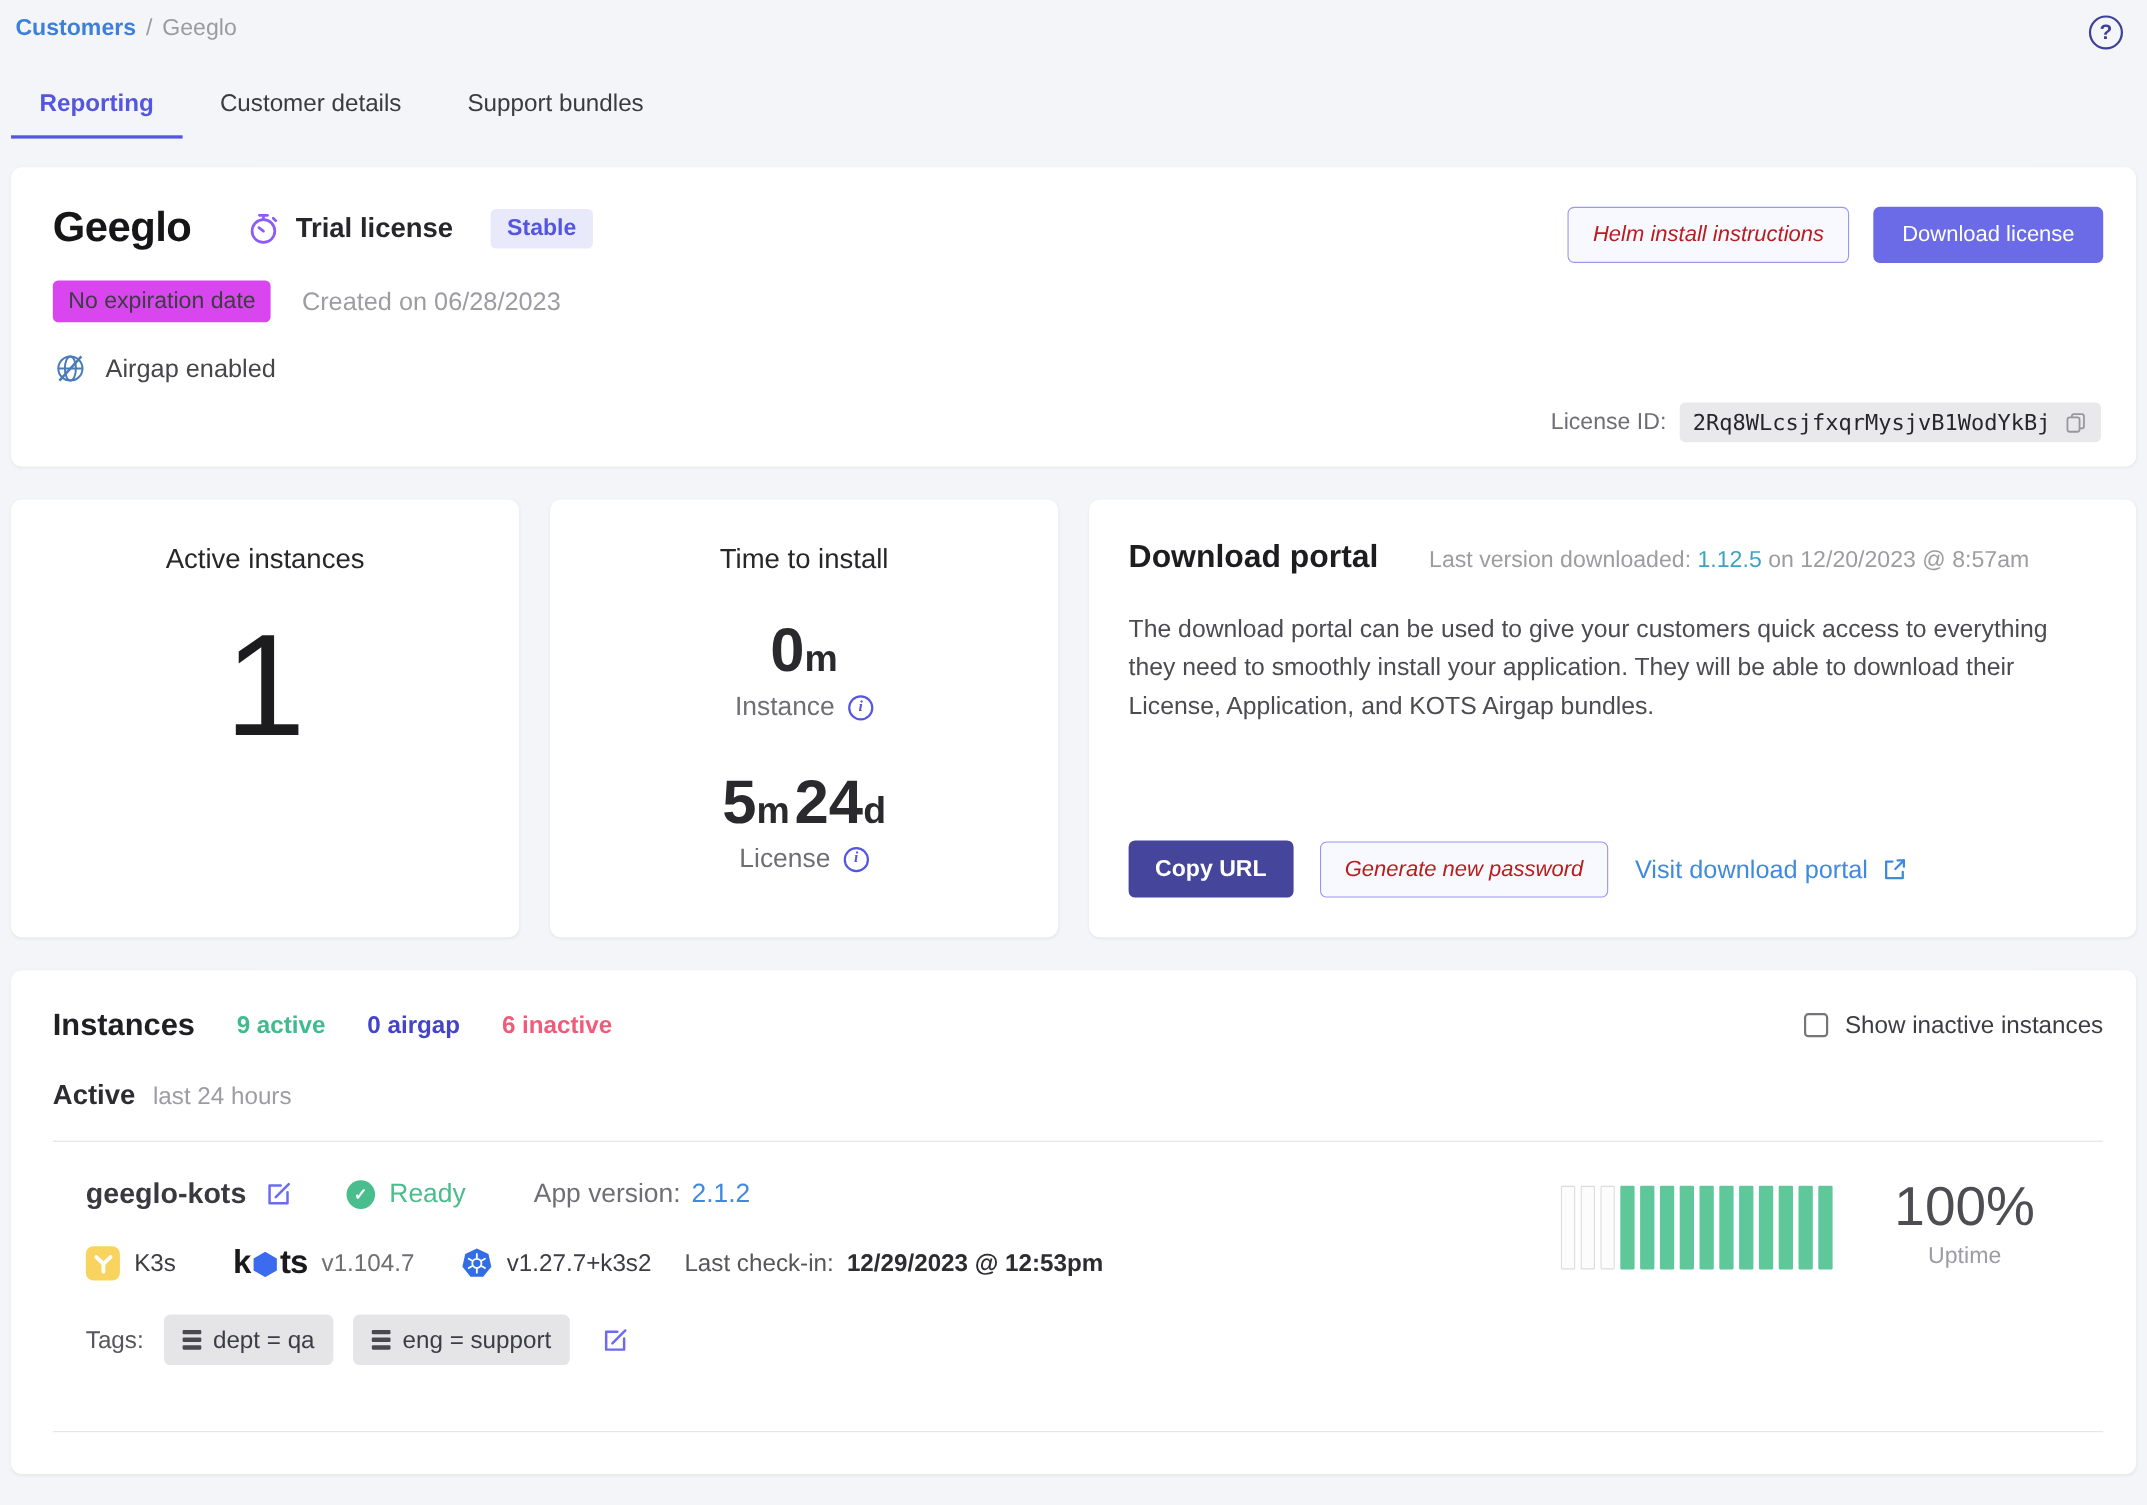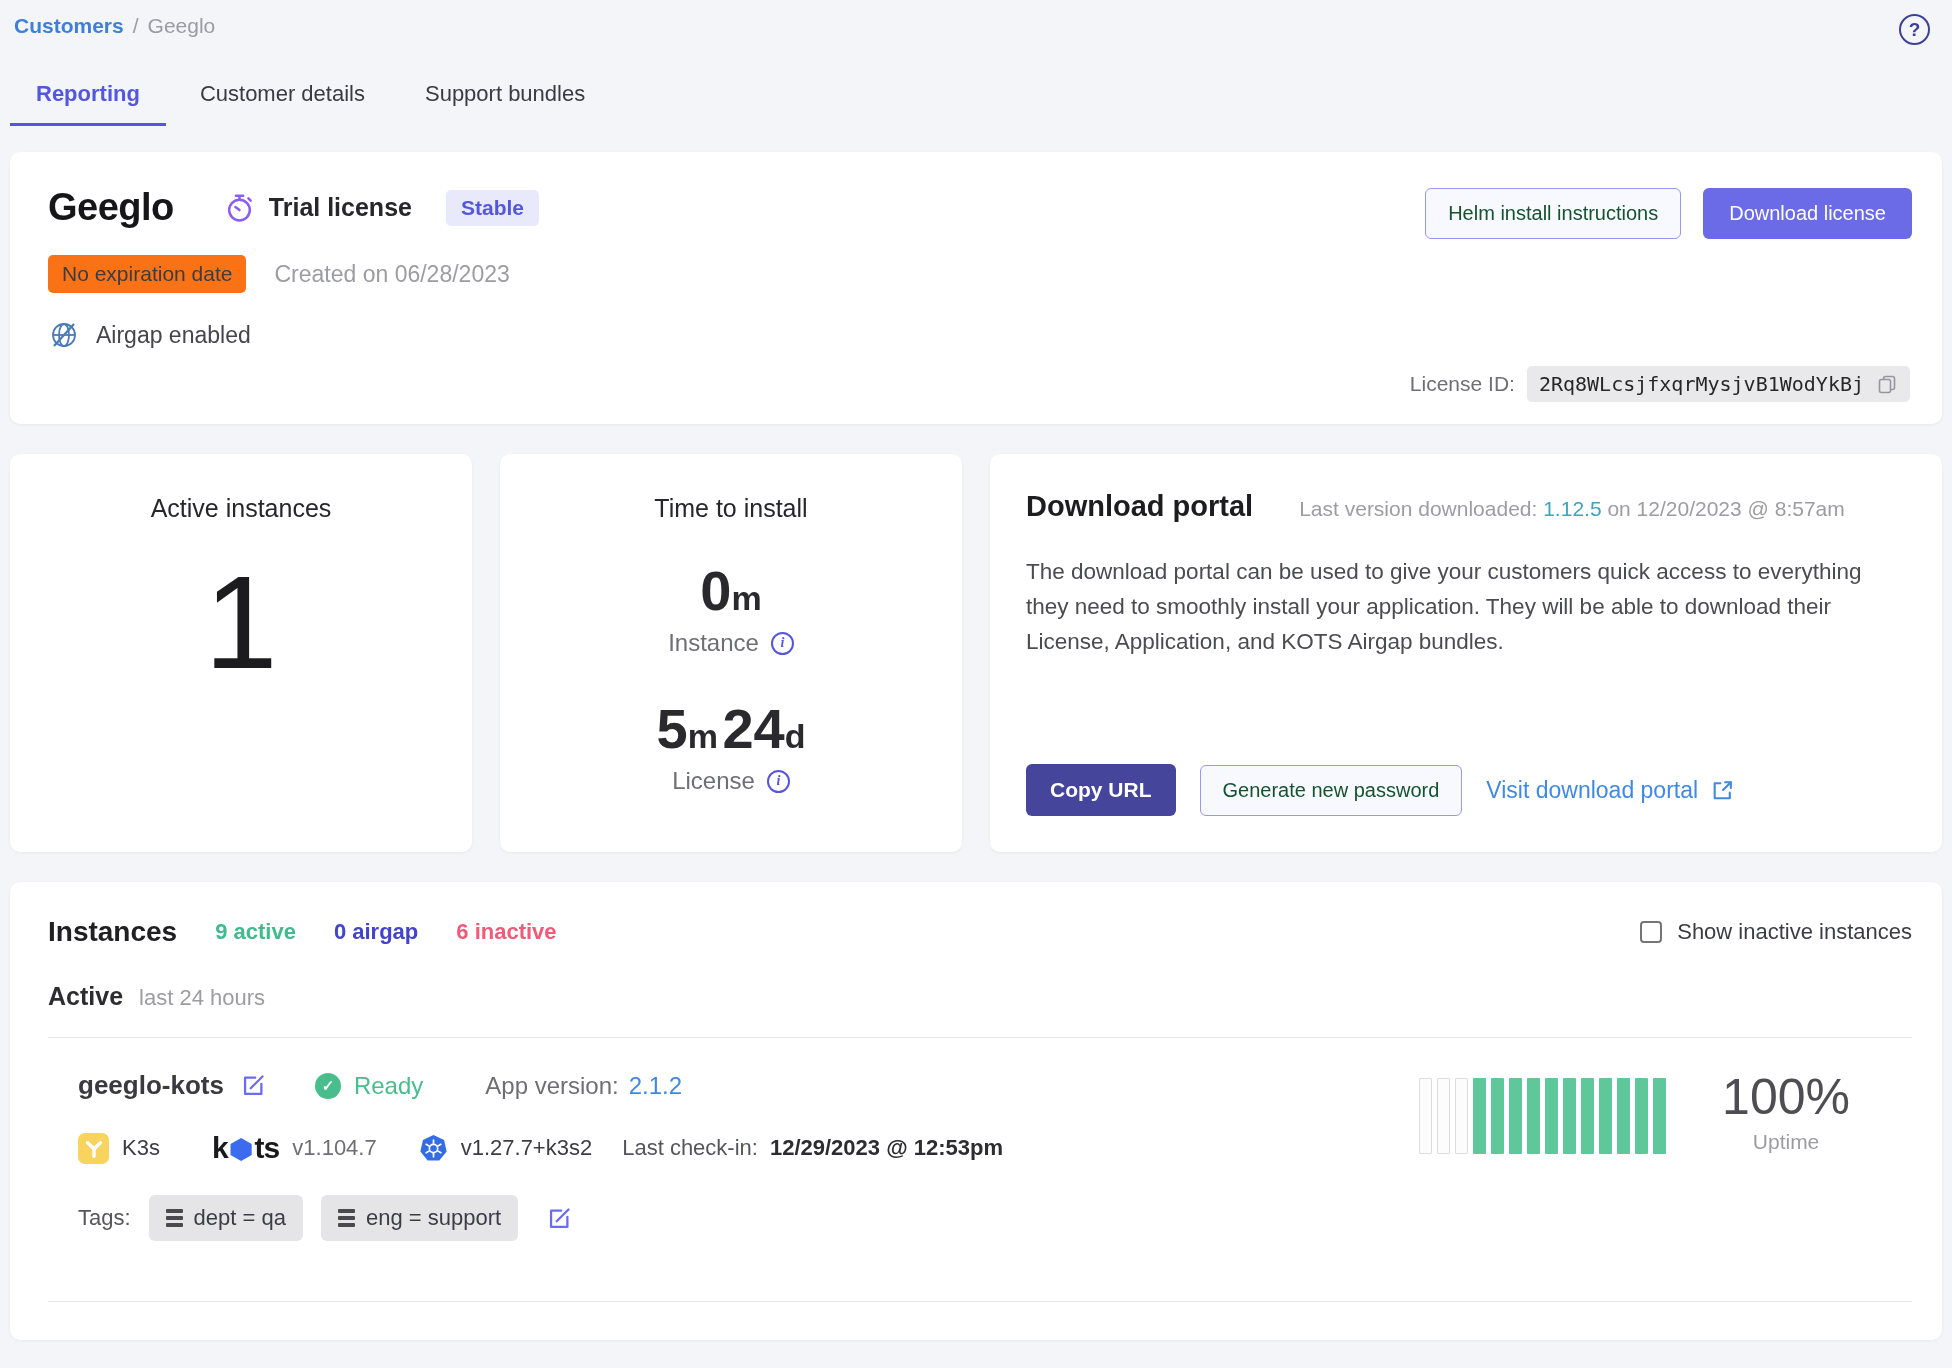--- a/index.html
+++ b/index.html
@@ -32,24 +32,24 @@
   .card { background:#fff; border-radius:10px; box-shadow:0 1px 3px rgba(40,40,70,.06); }
 
   
   .license-card { position:relative; margin-top:26px; min-height:272px; padding:34px 30px 38px 38px; }
   .lc-top { display:flex; align-items:center; }
   .app-name { font-size:38px; font-weight:800; color:#161618; letter-spacing:-0.5px; }
   .license-type { display:flex; align-items:center; margin-left:50px; gap:14px; font-size:25px; color:#26262b; font-weight:600; }
   .badge-stable { margin-left:34px; font-size:21px; font-weight:600; color:#5456e0; background:#e9e9fc; padding:6px 15px; border-radius:5px; }
   .lc-buttons { position:absolute; top:36px; right:30px; display:flex; gap:22px; }
   .btn { border-radius:6px; font-size:20px; cursor:pointer; border:none; font-family:inherit; }
-  .btn-outline-indigo { color:#14532d; border:1px solid #9898ef; background:#f8f8ff; padding:13px 22px; }
+  .btn-outline-indigo { color:#b91c1c; border:1px solid #9898ef; background:#f8f8ff; padding:13px 22px;font-style:italic; }
   .btn-solid-indigo { color:#fff; background:#6b6be8; padding:13px 26px; font-weight:400; }
   .lc-mid { margin-top:26px; display:flex; align-items:center; gap:28px; }
-  .badge-gray { font-size:21px; color:#3c3c41; background:#f97316; padding:7px 14px; border-radius:5px; }
+  .badge-gray { font-size:21px; color:#3c3c41; background:#d946ef; padding:7px 14px; border-radius:5px; }
   .created { font-size:23px; color:#9c9ca3; }
   .lc-bottom { margin-top:26px; display:flex; align-items:center; gap:16px; font-size:23px; color:#45454b; }
   .license-id-row { position:absolute; right:32px; bottom:22px; display:flex; align-items:center; gap:12px; font-size:21px; color:#6e6e75; }
   .license-chip { display:flex; align-items:center; gap:12px; background:#e9e9ec; border-radius:5px; padding:6px 12px; }
   .license-id-val { font-family:"DejaVu Sans Mono", monospace; font-size:20px; color:#27272b; }
 
   
   .cards-row { display:flex; gap:28px; margin-top:30px; }
   .stat-card { width:462px; height:398px; text-align:center; padding-top:40px; flex:none; }
   .stat-title { font-size:25px; color:#26262b; }

